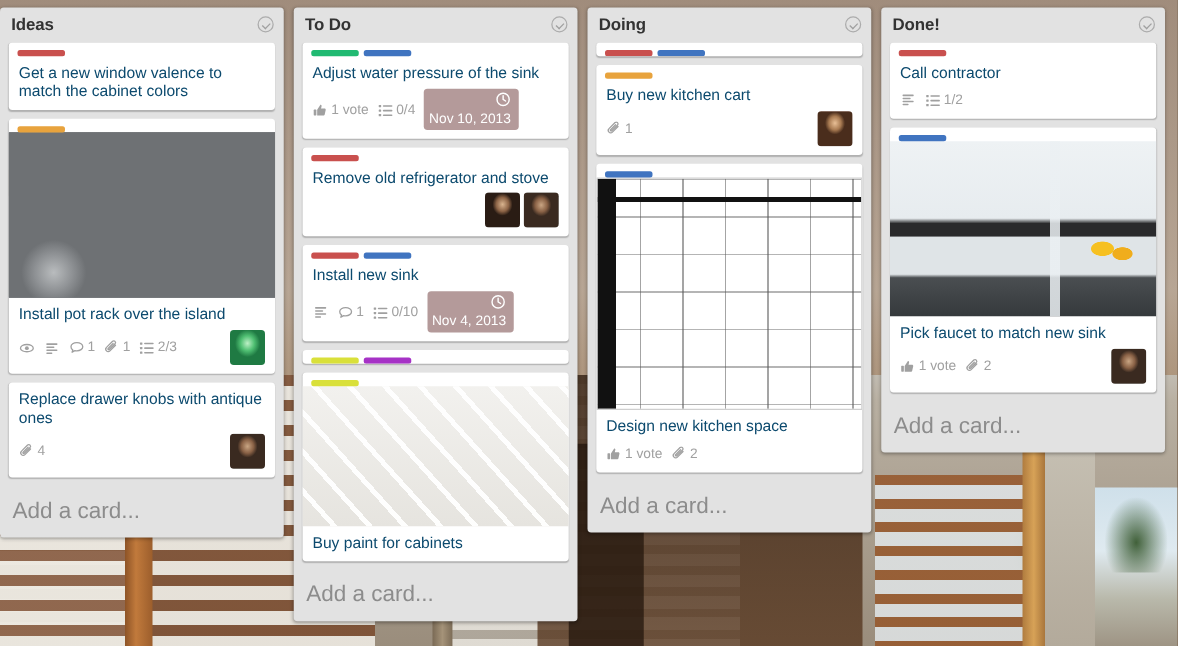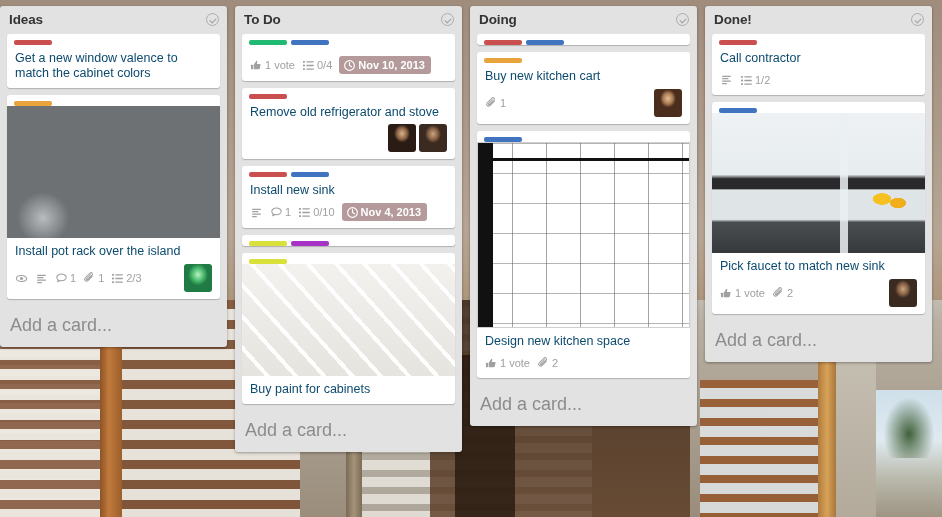--- a/index.html
+++ b/index.html
@@ -189,22 +189,23 @@
     font-size: 11px;
     color: #a0a0a0;
     line-height: 14px;
   }
   .badge svg { display: block; }
   .badge.due {
     background: #b49a9a;
     color: #fff;
     border-radius: 3px;
     padding: 2px 6px 2px 4px;
-    font-weight: bold;
+    font-weight: normal;
     font-size: 11px;
+    flex-direction: column;
   }
   .badge.due svg path, .badge.due svg circle { stroke: #fff; }
   .avatar {
     width: 28px; height: 28px;
     border-radius: 3px;
     margin-left: auto;
     display: block;
     flex: none;
   }
   .avatars-row {
@@ -299,35 +300,50 @@
                   <rect x="5.2" y="7.2" width="9.5" height="1.6" rx="0.8" fill="#a0a0a0"></rect>
                   <rect x="1.2" y="11.4" width="2.4" height="2.2" rx="0.4" fill="#a0a0a0"></rect>
                   <rect x="5.2" y="11.7" width="9.5" height="1.6" rx="0.8" fill="#a0a0a0"></rect>
                 </svg>
                 <span>2/3</span>
               </span>
               <div class="avatar" style="background: radial-gradient(10px 11px at 50% 38%, rgb(189, 240, 198) 0%, rgb(79, 191, 114) 55%, rgb(31, 122, 67) 100%), linear-gradient(rgb(63, 174, 99), rgb(29, 107, 58));"></div>
             </div>
           </div>
         </div>
+        <div class="card">
+          <div class="card-body">
+            <div class="card-title">Replace drawer knobs with antique ones</div>
+            <div class="badges">
+              <span class="badge">
+                <svg width="13" height="13" viewBox="0 0 16 16">
+                  <path d="M11.6 5.2L6.1 10.7c-1 1-2.5 1-3.4 0s-1-2.5 0-3.4l6-6c.7-.7 1.8-.7 2.4 0s.7 1.8 0 2.4L5.4 9.4c-.3.3-.8.3-1.1 0s-.3-.8 0-1.1l4.9-4.9" fill="none" stroke="#a0a0a0" stroke-width="1.25" stroke-linecap="round"></path>
+                </svg>
+                <span>4</span>
+              </span>
+              <div class="avatar" style="background: radial-gradient(8px 9px at 50% 36%, rgb(201, 165, 131) 0%, rgb(138, 98, 70) 60%, rgb(58, 42, 32) 100%), linear-gradient(rgb(43, 58, 51), rgb(22, 32, 28));"></div>
+            </div>
+          </div>
+        </div>
       </div>
       <div class="add-card">Add a card...</div>
     </div>
     <div class="list">
       <div class="list-header">
         <div class="list-title">To Do</div>
         <div class="list-menu"></div>
       </div>
       <div class="cards">
         <div class="card">
           <div class="labels">
             <div class="label" style="background: rgb(33, 186, 114);"></div>
             <div class="label" style="background: rgb(64, 116, 192);"></div>
           </div>
           <div class="card-body">
+            <div class="card-title">Adjust water pressure of the sink</div>
             <div class="badges">
               <span class="badge">
                 <svg width="13" height="13" viewBox="0 0 16 16">
                   <path d="M4.6 7.2l2.9-4.5c.2-.4.6-.5 1-.3.4.2.6.6.5 1l-.6 2.6h3.4c.8 0 1.4.7 1.2 1.5l-1 4.2c-.1.6-.7 1-1.3 1H4.6V7.2z" fill="#a0a0a0"></path>
                   <rect x="1.2" y="7" width="2.6" height="5.7" rx="0.6" fill="#a0a0a0"></rect>
                 </svg>
                 <span>1 vote</span>
               </span>
               <span class="badge">
                 <svg width="13" height="13" viewBox="0 0 16 16">

